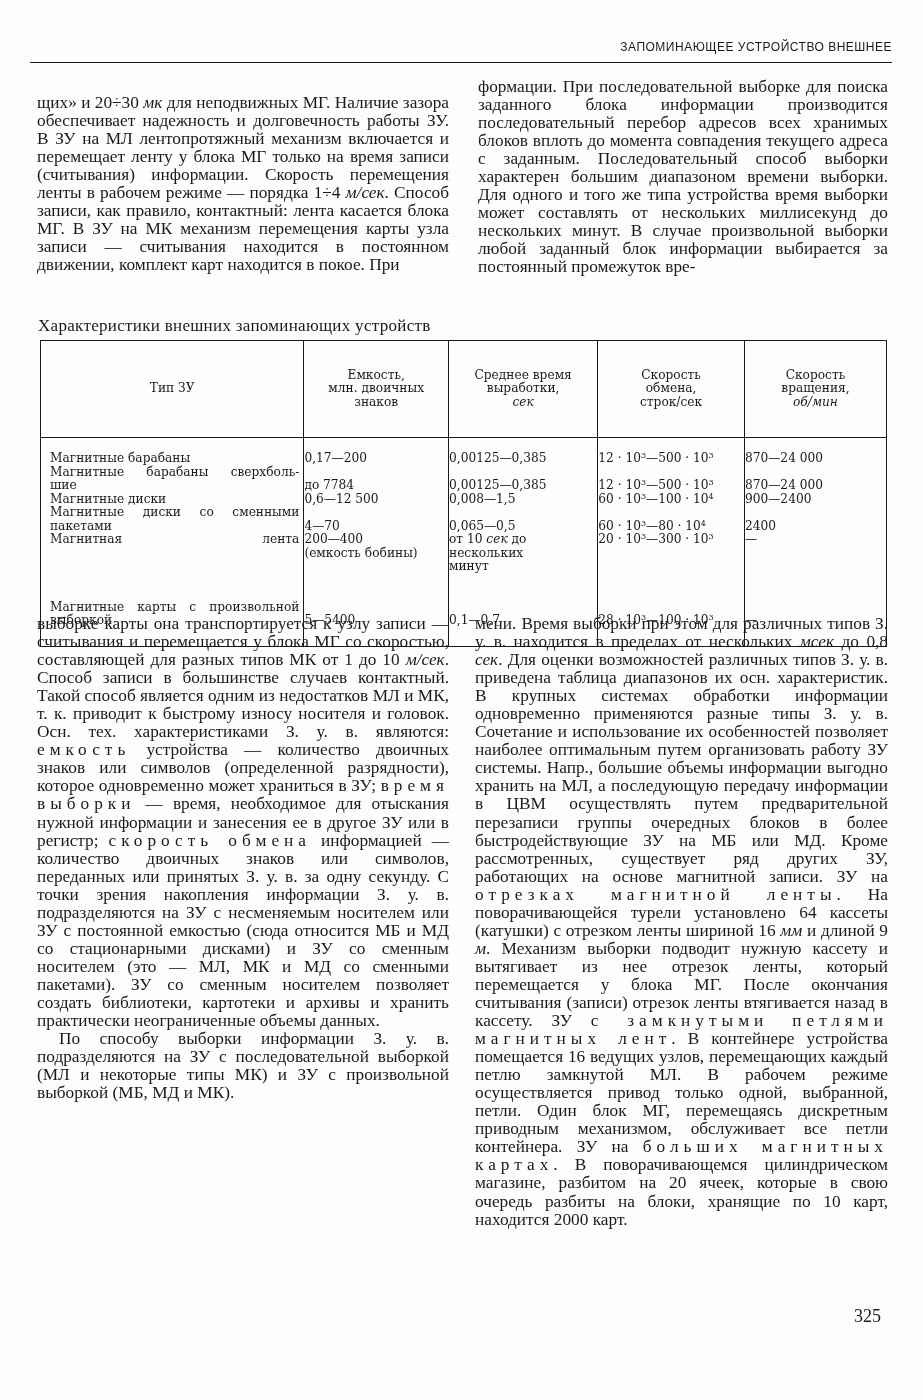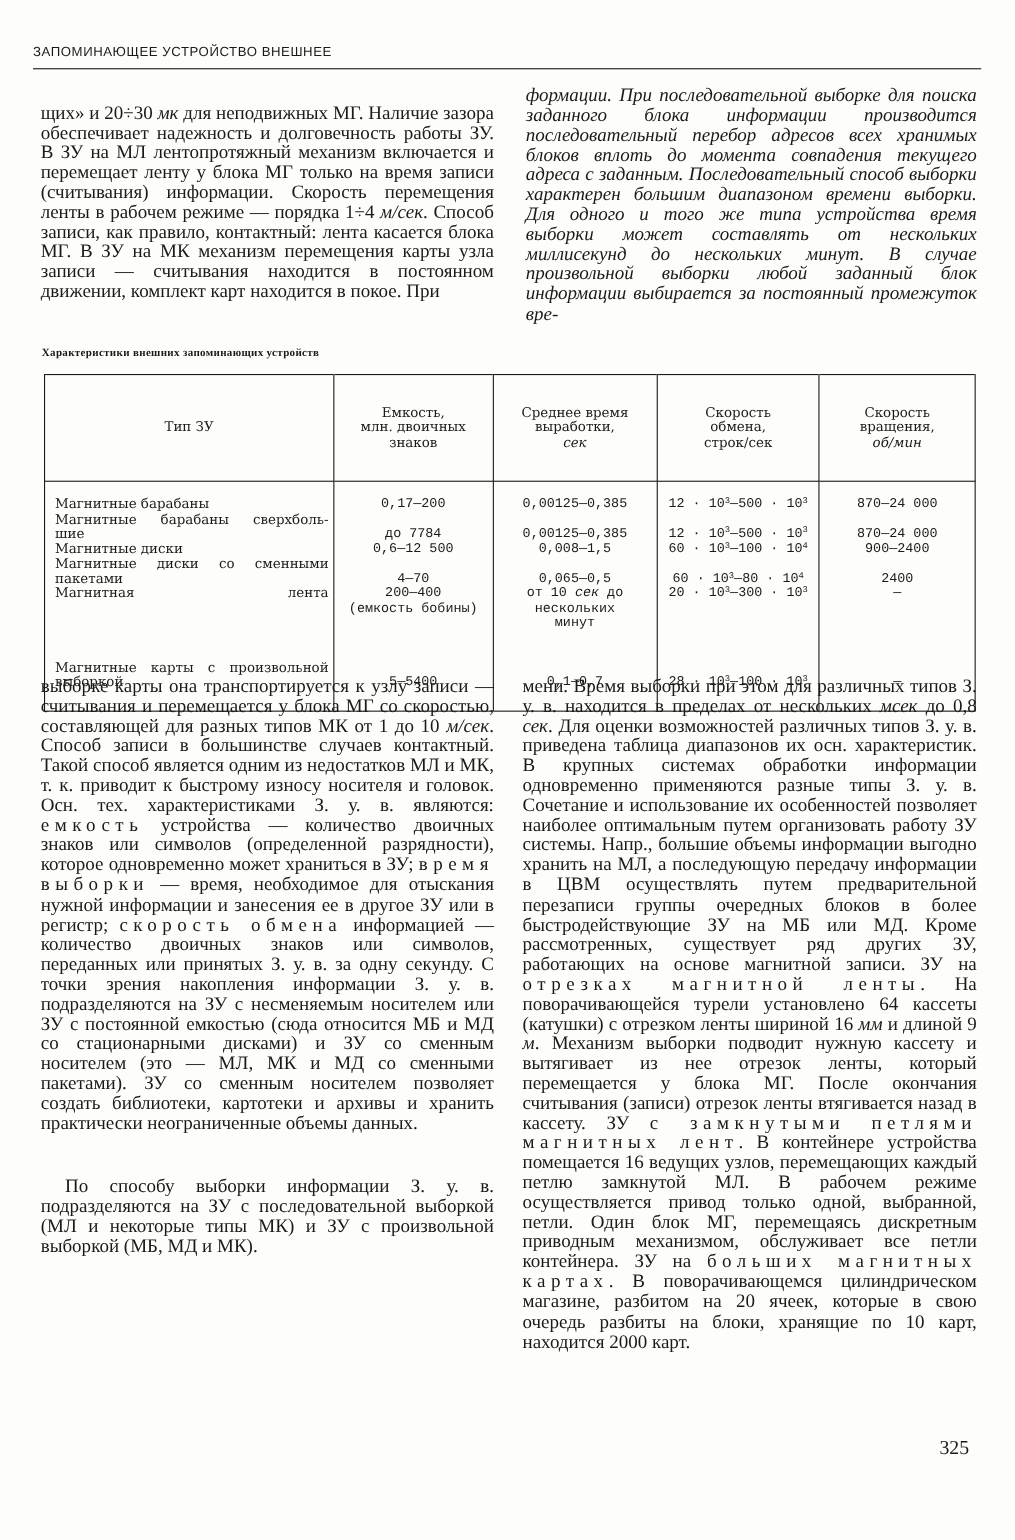--- a/index.html
+++ b/index.html
@@ -3,46 +3,47 @@
   <meta charset="utf-8">
   <style>
     html, body { margin: 0; padding: 0; background: #fdfdfb; }
     body {
       width: 923px; height: 1400px; position: relative; overflow: hidden;
       font-family: "DejaVu Serif", "Liberation Serif", serif;
       color: #1a1a1a;
     }
     .running-head {
       position: absolute; left: 30px; top: 40px; width: 862px;
+      text-align: right;
       font-family: "Liberation Sans", "DejaVu Sans", sans-serif;
       font-size: 12px; letter-spacing: 0.5px; color: #1a1a1a;
     }
     .head-rule {
       position: absolute; left: 30px; top: 62px; width: 862px; height: 0;
       border-top: 1.5px solid #1a1a1a;
     }
     .col {
       position: absolute;
       font-family: "Liberation Serif", "DejaVu Serif", serif;
       font-size: 17.3px; line-height: 18.05px;
       text-align: justify; text-align-last: auto;
     }
     .col p { margin: 0; }
-    .col p.indent { text-indent: 22px; margin-top: 40px; }
+    .col p.indent { text-indent: 22px; }
     .col-top-left { left: 37px; top: 94px; width: 412px; }
-    .col-top-right { left: 478px; top: 78px; width: 410px; font-style: italic; }
+    .col-top-right { left: 478px; top: 78px; width: 410px; }
     .col-bot-left { left: 37px; top: 615px; width: 412px; }
     .col-bot-right { left: 475px; top: 615px; width: 413px; }
     .sp { letter-spacing: 5px; }
     .it { font-style: italic; }
 
     .table-title {
       position: absolute; left: 38px; top: 316px;
       font-family: "Liberation Serif", "DejaVu Serif", serif;
-      font-weight: bold; font-size: 10px; letter-spacing: 0.3px;
+      font-weight: normal; font-size: 17px; letter-spacing: 0.3px;
     }
     table.zu {
       position: absolute; left: 40px; top: 340px; width: 847px;
       border-collapse: collapse;
       font-family: "DejaVu Serif", "Liberation Serif", serif;
       font-size: 12.2px; line-height: 13.5px;
       border-top: 1.5px solid #1a1a1a; border-bottom: 1.5px solid #1a1a1a;
     }
     table.zu th, table.zu td {
       border-left: 1.3px solid #1a1a1a; border-right: 1.3px solid #1a1a1a;
@@ -54,21 +55,21 @@
     }
     table.zu th.c-type { width: 272px; }
     table.zu th.c-cap { width: 139px; }
     table.zu th.c-time { width: 145px; }
     table.zu th.c-rate { width: 141px; }
     table.zu th.c-rpm { width: 140px; }
     table.zu tbody td { padding-top: 14px; padding-bottom: 18px; }
     .cell-line { display: block; white-space: nowrap; height: 13.5px; }
     .type-line { display: block; height: 13.5px; text-align: justify; text-align-last: justify; padding: 0 4px 0 9px; }
     .type-line.last { text-align-last: left; }
-    .center { text-align: center; font-family: Liberation Mono, monospace; }
+    .center { text-align: left; }
     sup { font-size: 8px; line-height: 0; vertical-align: 4px; }
 
     .page-number {
       position: absolute; left: 854px; top: 1306px;
       font-family: "Liberation Serif", "DejaVu Serif", serif;
       font-size: 18px;
     }
   </style>
 </head>
 <body>

